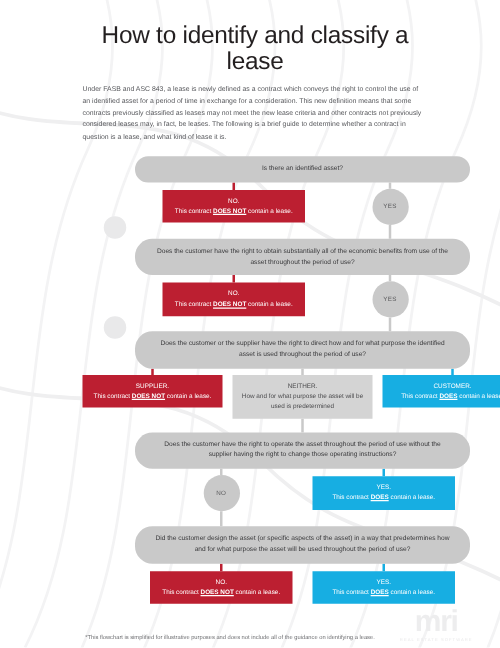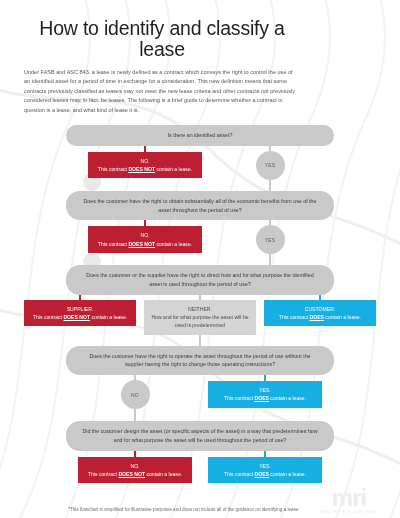--- a/index.html
+++ b/index.html
@@ -23,20 +23,21 @@
     pointer-events: none;
   }
 
   #page {
     position: relative;
     z-index: 1;
     width: 324px;
     height: 518px;
     box-sizing: border-box;
     padding: 14px 22px 0 22px;
+    margin-left: 42px;
   }
 
   
   #page-title {
     text-align: center;
     font-size: 19.5px;
     font-weight: 400;
     color: #231f20;
     letter-spacing: -0.2px;
     margin: 4px 0 7px 0;

